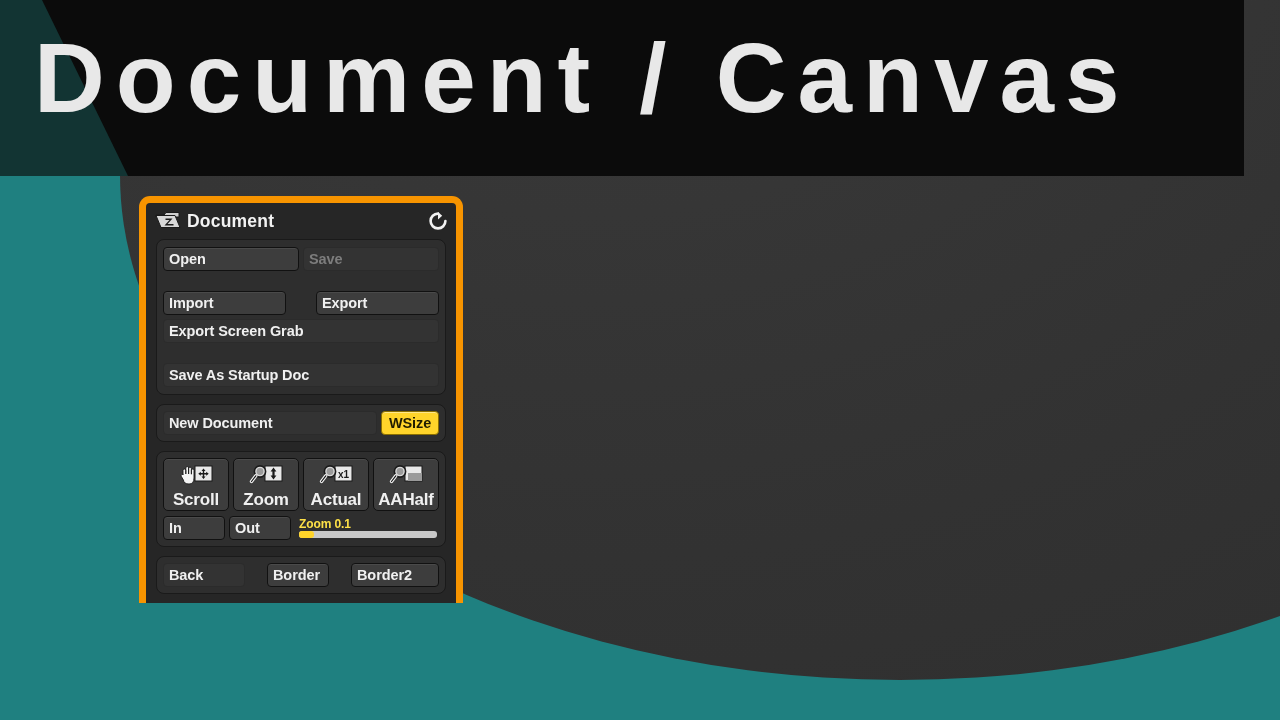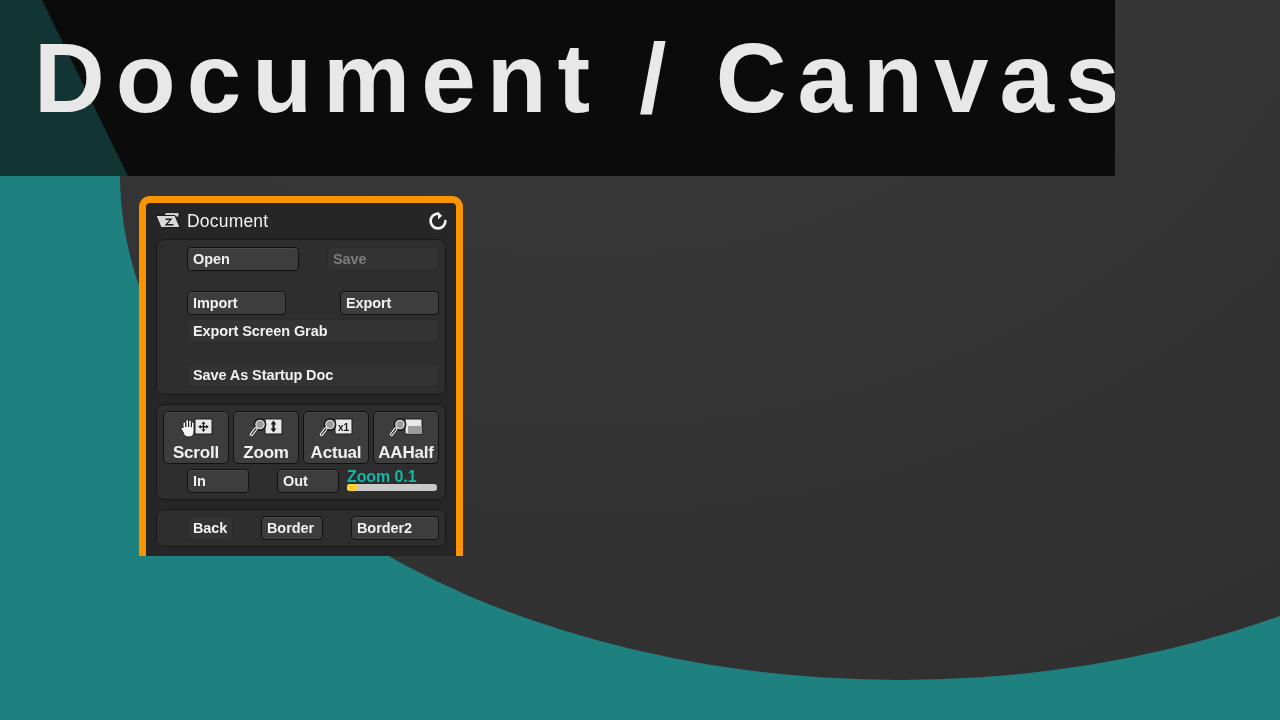--- a/index.html
+++ b/index.html
@@ -31,21 +31,21 @@
     height: 1010px;
     border-radius: 50%;
     background: radial-gradient(ellipse at 30% 20%, #3a3a3a 0%, #323232 60%, #2e2e2e 100%);
   }
 
   
   .banner {
     position: absolute;
     left: 0;
     top: 0;
-    width: 1115px;
+    width: 1244px;
     height: 176px;
     background: #0b0b0b;
     overflow: hidden;
   }
   .banner-teal-sliver {
     position: absolute;
     left: 0;
     top: 0;
     width: 180px;
     height: 176px;
@@ -86,21 +86,21 @@
     padding: 0 8px 0 9px;
   }
   .folder-icon {
     width: 26px;
     height: 20px;
     margin-right: 6px;
     flex: none;
   }
   .palette-title {
     font-size: 17.5px;
-    font-weight: normal;
+    font-weight: bold;
     color: #f2f2f2;
     letter-spacing: 0.2px;
   }
   .reset-icon {
     position: absolute;
     right: 9px;
     top: 9px;
     width: 18px;
     height: 18px;
   }
@@ -135,21 +135,20 @@
     border-radius: 4px;
     box-shadow: inset 0 1px 0 rgba(255,255,255,0.07);
     color: #f0f0f0;
     font-size: 14.5px;
     font-weight: bold;
     padding: 0 5px;
     box-sizing: border-box;
     white-space: nowrap;
     overflow: hidden;
     letter-spacing: -0.1px;
-    margin-left: 24px;
   }
   .btn.disabled {
     color: #7d7d7d;
     background: #333333;
     border-color: #2b2b2b;
     box-shadow: none;
   }
   .btn.flat {
     background: #333333;
     border-color: #2b2b2b;
@@ -205,23 +204,23 @@
 
   
   .slider-wrap {
     flex: 1;
     height: 24px;
     position: relative;
     padding-left: 4px;
     box-sizing: border-box;
   }
   .slider-label {
-    font-size: 16px;
-    font-weight: bold;
-    color: #14b8a6;
+    font-size: 12px;
+    font-weight: bold;
+    color: #fde047;
     line-height: 16px;
     letter-spacing: -0.1px;
   }
   .slider-track {
     position: absolute;
     left: 4px;
     right: 2px;
     bottom: 2px;
     height: 7px;
     background: #c9c9c9;
@@ -232,21 +231,21 @@
     left: 0;
     top: 0;
     width: 25px;
     height: 7px;
     background: #ffd42a;
     border-radius: 3px;
   }
 
   .bottom-row {
     display: flex;
-    gap: 4px;
+    gap: 22px;
   }
   .btn.back { flex: 2.15; }
   .btn.border1 { flex: none; width: 62px; justify-content: flex-start; }
   .btn.border2 { flex: none; width: 88px; justify-content: flex-start; }
 </style>
 </head>
 <body>
 
 <div id="screen">
 
@@ -283,20 +282,26 @@
         <div class="btn">Export</div>
       </div>
       <div class="row">
         <div class="btn flat">Export Screen Grab</div>
       </div>
       <div class="row spaced">
         <div class="btn flat">Save As Startup Doc</div>
       </div>
     </div>
 
+    <div class="group tight">
+      <div class="row">
+        <div class="btn flat">New Document</div>
+        <div class="btn yellow">WSize</div>
+      </div>
+    </div>
 
     <div class="group tight">
       <div class="icon-row">
 
         <div class="icon-btn">
           <svg width="34" height="26" viewBox="0 0 34 26">
             <rect x="16" y="3" width="17" height="15" fill="#e8e8e8" stroke="#1a1a1a" stroke-width="1"></rect>
             <path d="M24.5 5.5 L26.5 8 L25.2 8 L25.2 10 L27.2 10 L27.2 8.7 L29.7 10.7 L27.2 12.7 L27.2 11.4 L25.2 11.4 L25.2 13.4 L26.5 13.4 L24.5 15.9 L22.5 13.4 L23.8 13.4 L23.8 11.4 L21.8 11.4 L21.8 12.7 L19.3 10.7 L21.8 8.7 L21.8 10 L23.8 10 L23.8 8 L22.5 8 Z" fill="#1a1a1a"></path>
             <path d="M4 12 L4 7.5 Q4 6 5.4 6 Q6.8 6 6.8 7.5 L6.8 11 L6.8 5 Q6.8 3.5 8.2 3.5 Q9.6 3.5 9.6 5 L9.6 11 L9.6 5.6 Q9.6 4.1 11 4.1 Q12.4 4.1 12.4 5.6 L12.4 11.2 L12.4 7.4 Q12.4 6 13.7 6 Q15 6 15 7.4 L15 15 Q15 21 10 21 Q5 21 4.4 17 L2.4 13.6 Q1.6 12 3 11.3 Q4 10.9 4 12 Z" fill="#f5f5f5" stroke="#1a1a1a" stroke-width="0.9" stroke-linejoin="round"></path>
           </svg>

